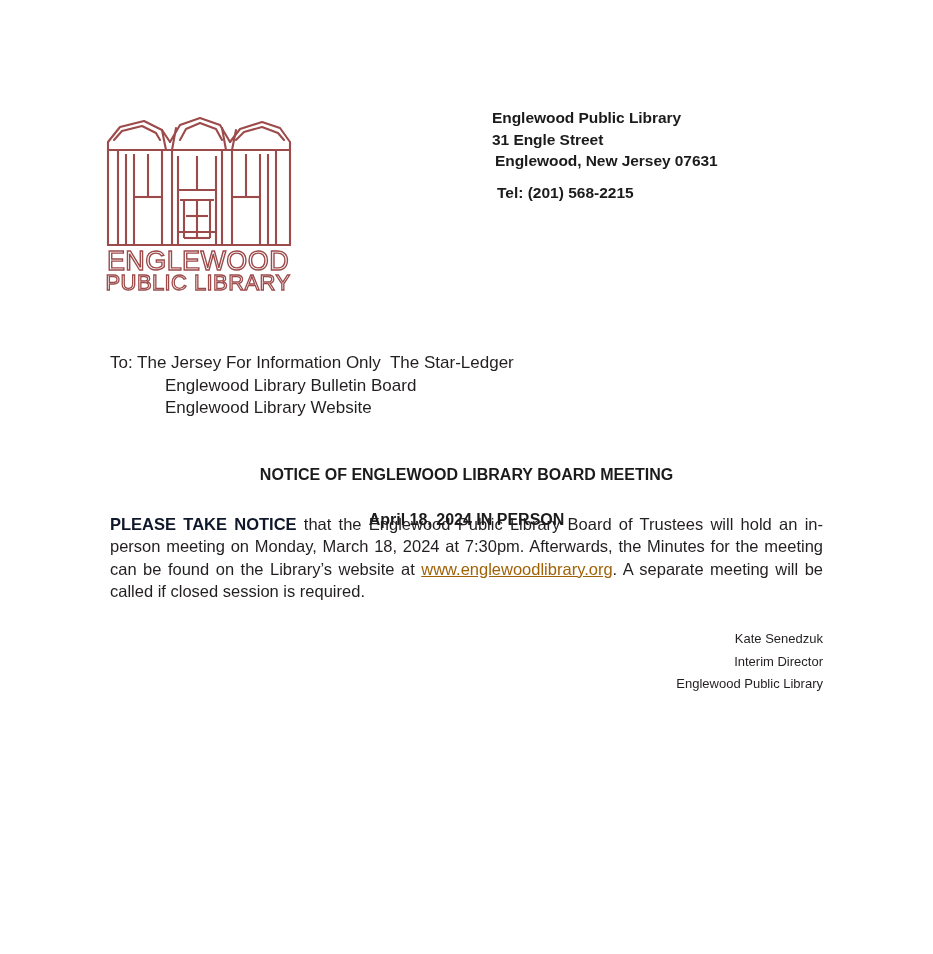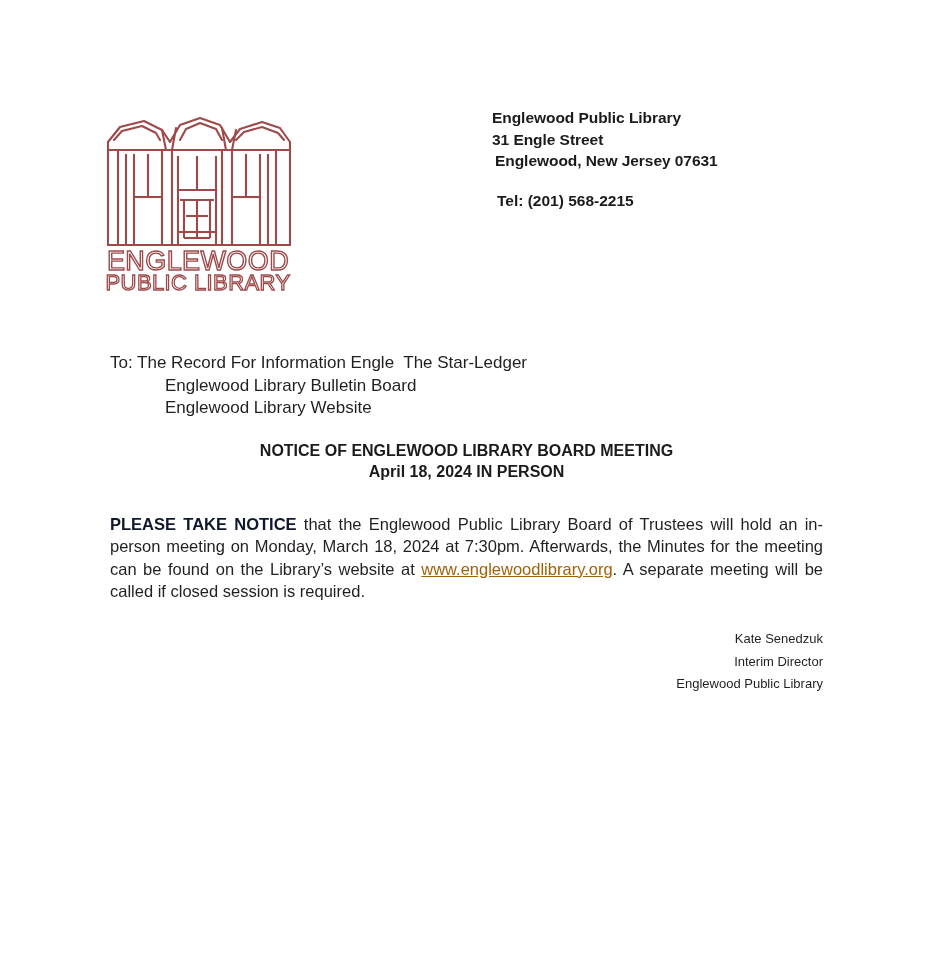--- a/index.html
+++ b/index.html
@@ -59,21 +59,21 @@
     color: #1b1b1b;
     white-space: pre;
   }
   .org-line.indent-1 { padding-left: 3px; }
   .org-tel {
     font-size: 15.5px;
     font-weight: bold;
     line-height: 21.5px;
     color: #1b1b1b;
     padding-left: 5px;
-    margin-top: 18px;
+    margin-top: 10px;
     white-space: pre;
   }
 
   
   .recipients {
     position: absolute;
     left: 110px;
     top: 352px;
     width: 700px;
   }
@@ -92,20 +92,21 @@
     top: 440px;
     width: 713px;
     text-align: center;
   }
   .notice-title .t-line {
     font-size: 16px;
     font-weight: bold;
     line-height: 21px;
     color: #1b1b1b;
     white-space: pre;
+    margin-top: 24px;
   }
 
   
   .body-para {
     position: absolute;
     left: 110px;
     top: 496px;
     width: 713px;
     font-size: 16.5px;
     line-height: 22.6px;
@@ -207,21 +208,21 @@
     <div class="org-block">
       <div class="org-line">Englewood Public Library</div>
       <div class="org-line">31 Engle Street</div>
       <div class="org-line indent-1">Englewood, New Jersey 07631</div>
       <div class="org-tel">Tel: (201) 568-2215</div>
     </div>
 
   </div>
 
   <div class="recipients">
-    <div class="r-line">To: The Record For Information Engle  The Star-Ledger</div>
+    <div class="r-line">To: The Jersey For Information Only  The Star-Ledger</div>
     <div class="r-line indented">Englewood Library Bulletin Board</div>
     <div class="r-line indented">Englewood Library Website</div>
   </div>
 
   <div class="notice-title">
     <div class="t-line">NOTICE OF ENGLEWOOD LIBRARY BOARD MEETING</div>
     <div class="t-line">April 18, 2024 IN PERSON</div>
   </div>
 
   <p class="body-para"><span class="lead">PLEASE TAKE NOTICE</span><span> that the Englewood Public Library Board of Trustees will hold an in-person meeting on Monday, March 18, 2024 at 7:30pm. Afterwards, the Minutes for the meeting can be found on the Library’s website at </span><span class="weblink">www.englewoodlibrary.org</span><span>. A separate meeting will be called if closed session is required.</span></p>

